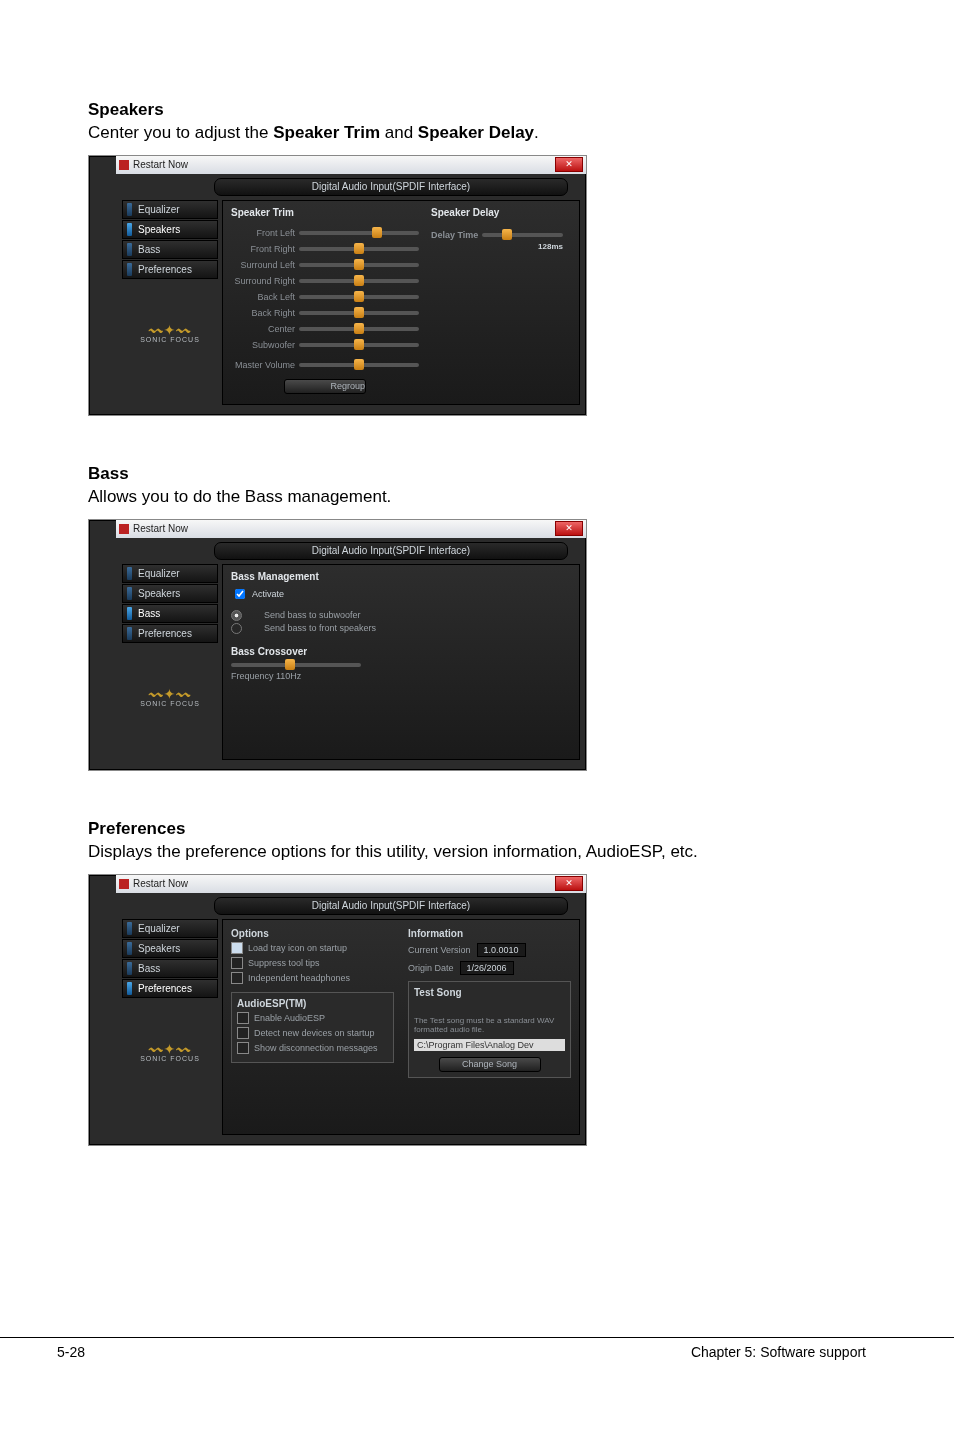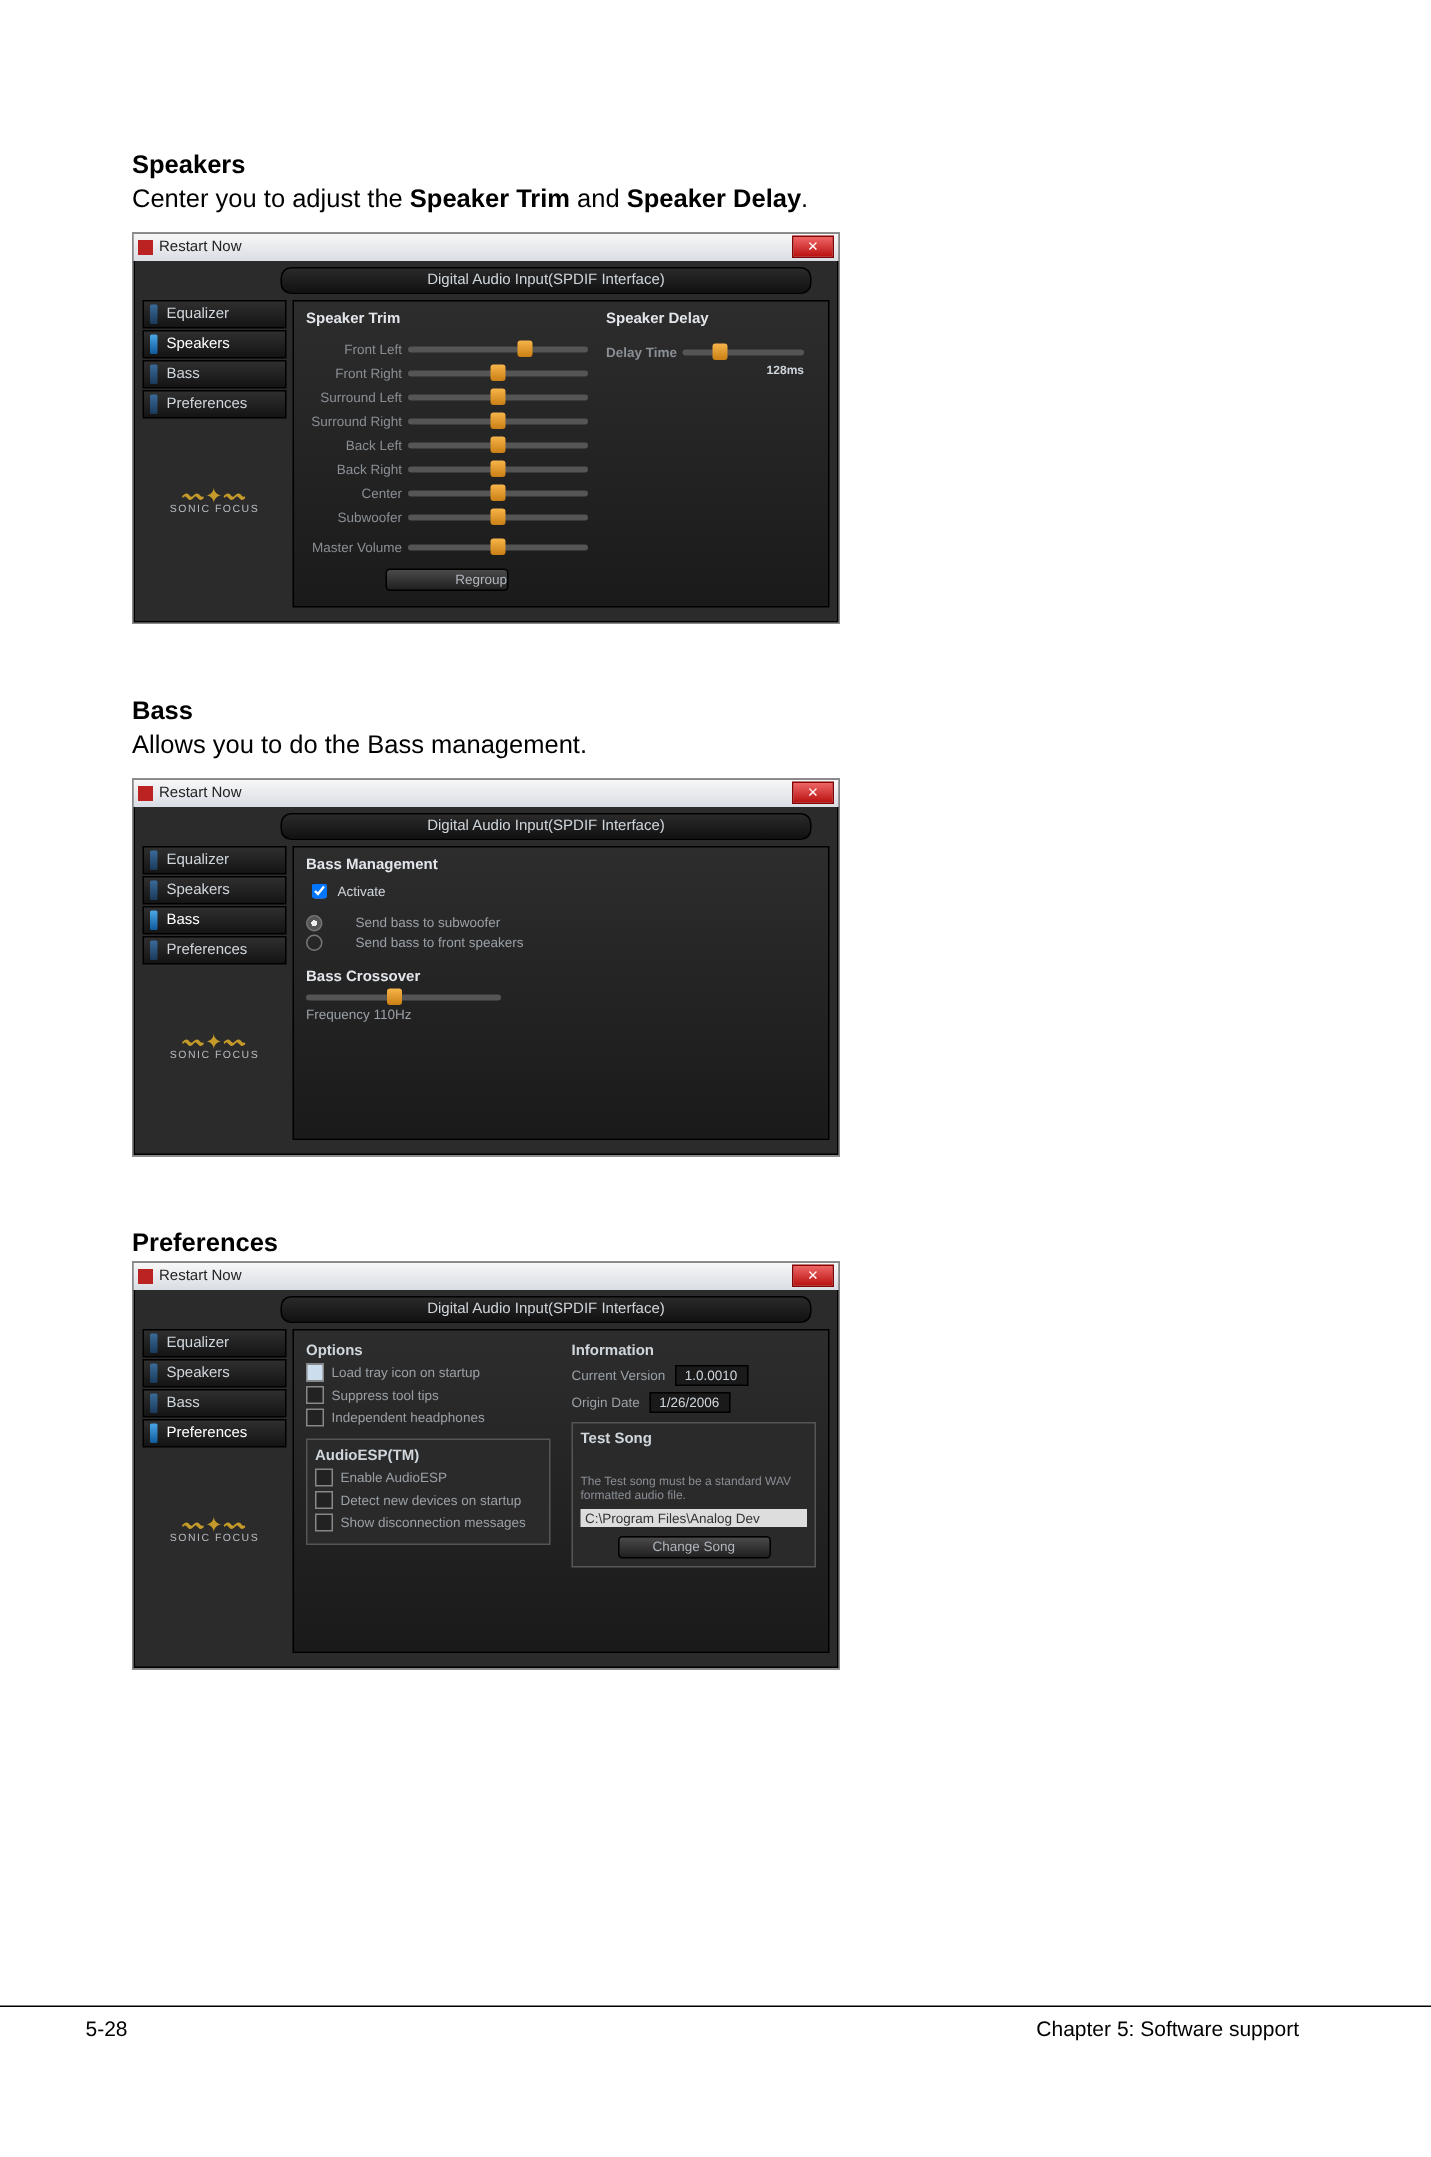--- a/index.html
+++ b/index.html
@@ -27,20 +27,21 @@
   }
   .section-desc b { font-weight: bold; }
 
   
   .appwin {
     width: 470px;
     border: 1px solid #888;
     background: #2b2b2b;
     margin-bottom: 48px;
     box-shadow: inset 0 0 0 1px #000;
+    padding-left: 27px;
   }
   .titlebar {
     display: flex;
     align-items: center;
     justify-content: space-between;
     background: linear-gradient(#f7f7f7,#d9dde4);
     height: 18px;
     padding: 0 3px;
     font-size: 10px;
     color: #222;
@@ -342,20 +343,21 @@
           <div class="cross-track">
               <span class="thumb" style="left:45%"></span>
             </div>
           <div class="freq">Frequency   110Hz</div>
         </div>
       </div>
     </div>
   </div>
 
   <div class="section-head">Preferences</div>
+  <div class="section-desc">Displays the preference options for this utility, version information, AudioESP, etc.</div>
 
   <div class="appwin">
     <div class="titlebar">
       <div class="tleft">
         <span class="tb-icon"></span>
         <span>Restart Now</span>
       </div>
       <div class="closebox">✕</div>
     </div>
     <div class="banner">Digital Audio Input(SPDIF Interface)</div>

